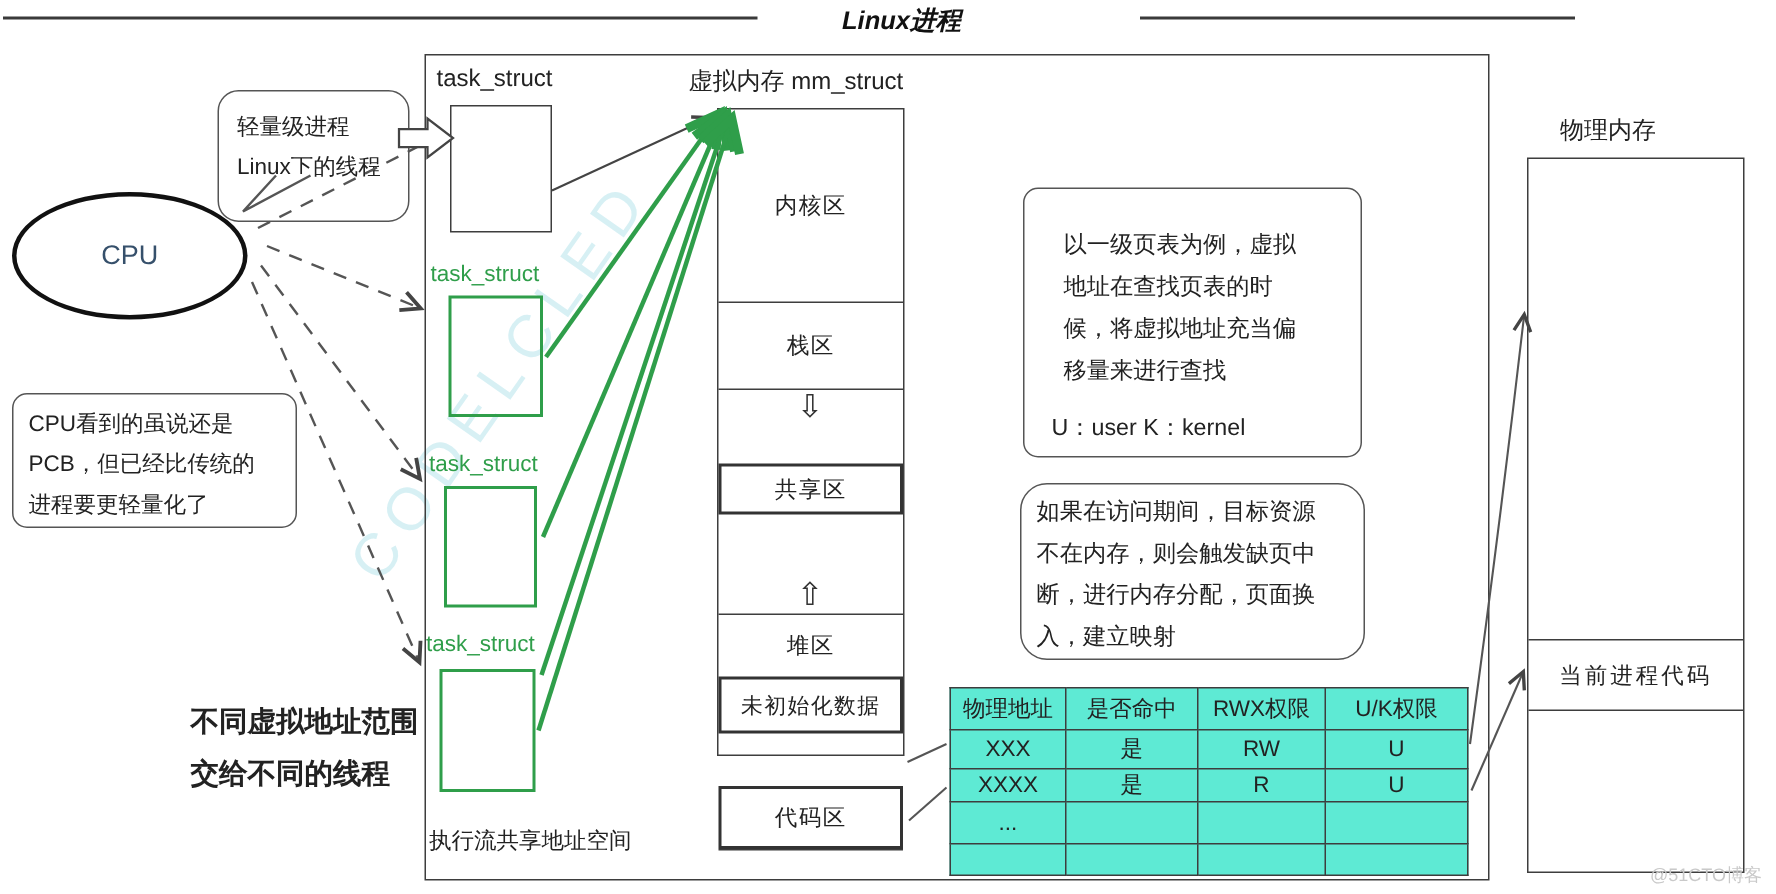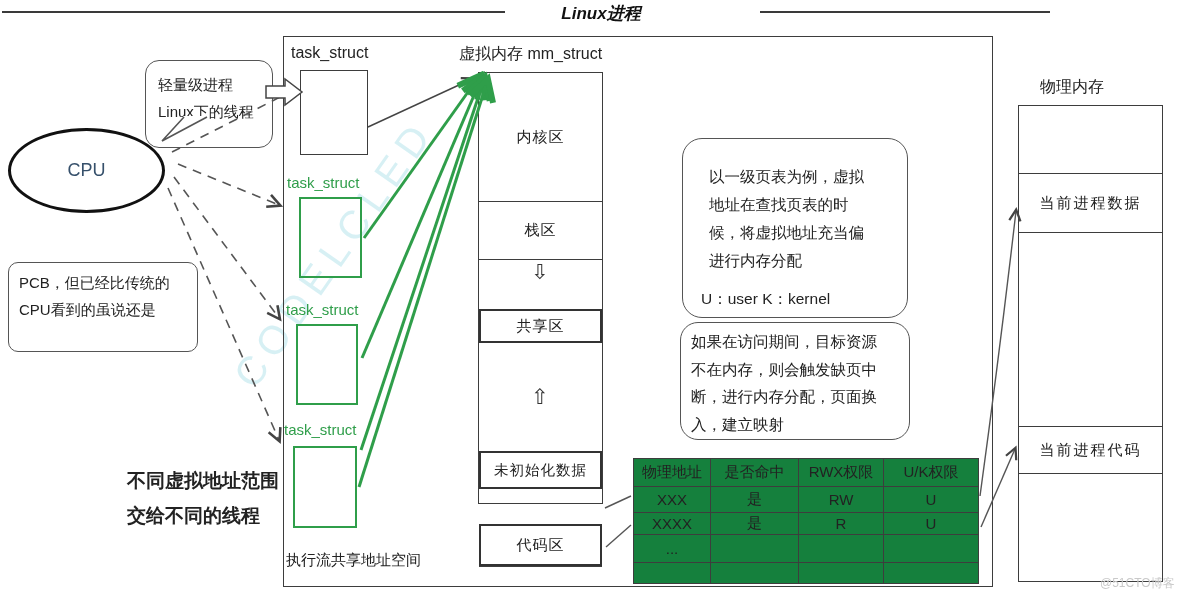--- a/index.html
+++ b/index.html
@@ -11,21 +11,21 @@
   .lbl{position:absolute;white-space:nowrap;font-size:15px;color:#222;z-index:4;}
   .box{position:absolute;border:1.6px solid #3d3d3d;background:transparent;box-sizing:border-box;z-index:2;}
   .gbox{position:absolute;border:2.6px solid #2f9e4a;background:transparent;box-sizing:border-box;z-index:2;}
   .bubble{position:absolute;border:1.6px solid #555;border-radius:14px;background:#fff;
     box-sizing:border-box;z-index:2;font-size:15px;line-height:27px;color:#222;}
   .memsec{position:absolute;left:0;width:100%;box-sizing:border-box;display:flex;
     align-items:center;justify-content:center;font-size:15px;color:#222;letter-spacing:1px;}
   .memsec.bold{border:2.4px solid #333;}
   .memsec.thin{border-top:1.6px solid #3d3d3d;}
   .arrowGlyph{position:absolute;left:0;width:100%;text-align:center;font-size:21px;color:#333;line-height:20px;}
-  table.ptable{position:absolute;border-collapse:collapse;table-layout:fixed;z-index:2;background:#15803d;}
+  table.ptable{position:absolute;border-collapse:collapse;table-layout:fixed;z-index:2;background:#5eead4;}
   table.ptable td{border:1.5px solid #3d3d3d;font-size:15px;text-align:center;color:#222;padding:0;overflow:hidden;}
   .physec{position:absolute;left:0;width:100%;box-sizing:border-box;display:flex;align-items:center;
     justify-content:center;font-size:15px;color:#222;letter-spacing:2px;}
   .purple{position:absolute;font-size:19px;font-weight:bold;white-space:nowrap;z-index:4;}
   #svgOverlay{position:absolute;left:0;top:0;z-index:3;pointer-events:none;}
   .wm-diag{position:absolute;z-index:0;font-size:40px;letter-spacing:8px;
     color:rgba(150,215,225,0.38);transform:rotate(-55deg);transform-origin:left top;white-space:nowrap;}
   .wm-br{position:absolute;font-size:12px;color:#c9c9c9;white-space:nowrap;z-index:5;}
 </style>
 </head>
@@ -64,52 +64,56 @@
       </div>
     <div class="memsec thin" style="top:186px;height:50px;">
       <span class="arrowGlyph" style="top:2px;">⇩</span>
       </div>
     <div class="memsec bold" style="top:236px;height:34px;">
       <span>共享区</span>
       </div>
     <div class="memsec" style="top:270px;height:66px;">
       <span class="arrowGlyph" style="bottom:2px;top:auto;position:absolute;">⇧</span>
       </div>
+    <div class="memsec thin" style="top:336px;height:42px;">
+      <span>堆区</span>
+      </div>
     <div class="memsec bold" style="top:378px;height:38px;font-size:14.5px;">
       <span>未初始化数据</span>
       </div>
     <div class="memsec bold" style="top:451px;height:42px;">
       <span>代码区</span>
       </div>
     <div class="memsec thin" style="top:493px;height:15px;"></div>
   </div>
 
   <div class="bubble" style="left:145px;top:30px;width:128px;height:88px;padding:10px 8px 0 12px;margin-top:30px;">
     <div>轻量级进程</div>
     <div>Linux下的线程</div>
   </div>
 
   <div class="abs" style="left:8px;top:128px;width:157px;height:85px;border:3.2px solid #111;border-radius:50%;
        display:flex;align-items:center;justify-content:center;font-size:18px;color:#36506b;z-index:2;box-sizing:border-box;">
     <span>CPU</span>
   </div>
 
   <div class="bubble" style="left:8px;top:262px;width:190px;height:90px;border-radius:10px;padding:6px 8px 0 10px;">
+    <div>CPU看到的虽说还是</div>
     <div>PCB，但已经比传统的</div>
-    <div>CPU看到的虽说还是</div>
+    <div>进程要更轻量化了</div>
   </div>
 
   <div class="purple" style="left:127px;top:468px;">不同虚拟地址范围</div>
   <div class="purple" style="left:127px;top:503px;">交给不同的线程</div>
 
-  <div class="bubble" style="left:682px;top:138px;width:226px;height:180px;border-radius:20px;padding:24px 14px 0 26px;line-height:28px;font-size:15.5px;">
+  <div class="bubble" style="left:682px;top:125px;width:226px;height:180px;border-radius:10px;padding:24px 14px 0 26px;line-height:28px;font-size:15.5px;">
     <div>以一级页表为例，虚拟</div>
     <div>地址在查找页表的时</div>
     <div>候，将虚拟地址充当偏</div>
-    <div>进行内存分配</div>
+    <div>移量来进行查找</div>
     <div style="margin-top:10px;margin-left:-8px;">U：user  K：kernel</div>
   </div>
 
   <div class="bubble" style="left:680px;top:322px;width:230px;height:118px;border-radius:18px;padding:5px 8px 0 10px;line-height:27.5px;font-size:15.5px;">
     <div>如果在访问期间，目标资源</div>
     <div>不在内存，则会触发缺页中</div>
     <div>断，进行内存分配，页面换</div>
     <div>入，建立映射</div>
   </div>
 
@@ -150,23 +154,20 @@
       <td></td>
       <td></td>
       <td></td>
     </tr>
   </tbody>
     </table>
 
   <div class="lbl" style="left:1040px;top:77px;font-size:16px;">物理内存</div>
   <div class="box" style="left:1018px;top:105px;width:145px;height:477px;">
     <div class="physec" style="top:0;height:67px;"></div>
-    <div class="physec" style="top:67px;height:60px;border-top:1.6px solid #3d3d3d;border-bottom:1.6px solid #3d3d3d;">
-      <span>当前进程数据</span>
-      </div>
     <div class="physec" style="top:127px;height:193px;"></div>
     <div class="physec" style="top:320px;height:48px;border-top:1.6px solid #3d3d3d;border-bottom:1.6px solid #3d3d3d;text-align:right;">
       <span>当前进程代码</span>
       </div>
   </div>
 
   <svg id="svgOverlay" width="1184" height="596" viewBox="0 0 1184 596">
     <defs>
       <marker id="mkDark" markerWidth="11" markerHeight="11" refX="8" refY="5" orient="auto">
         <path d="M1 1 L9 5 L1 9" fill="none" stroke="#444" stroke-width="1.6"></path>

